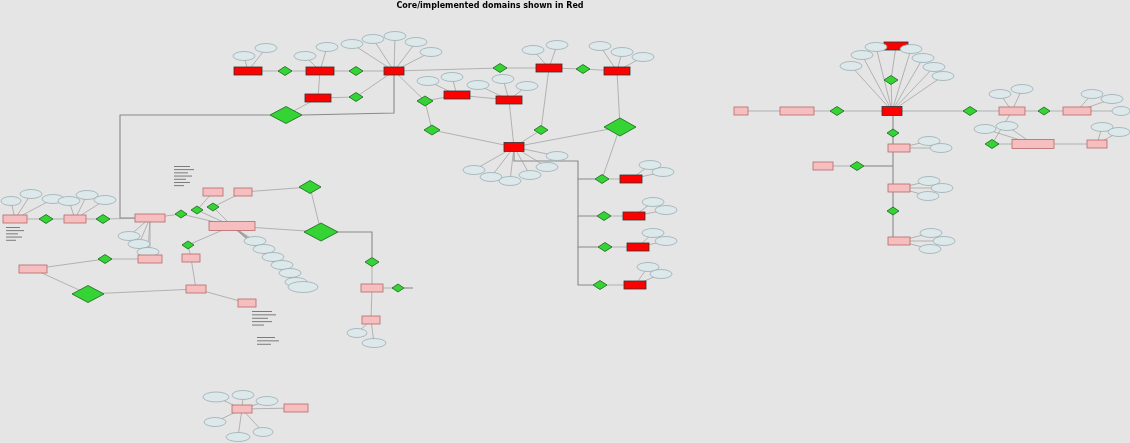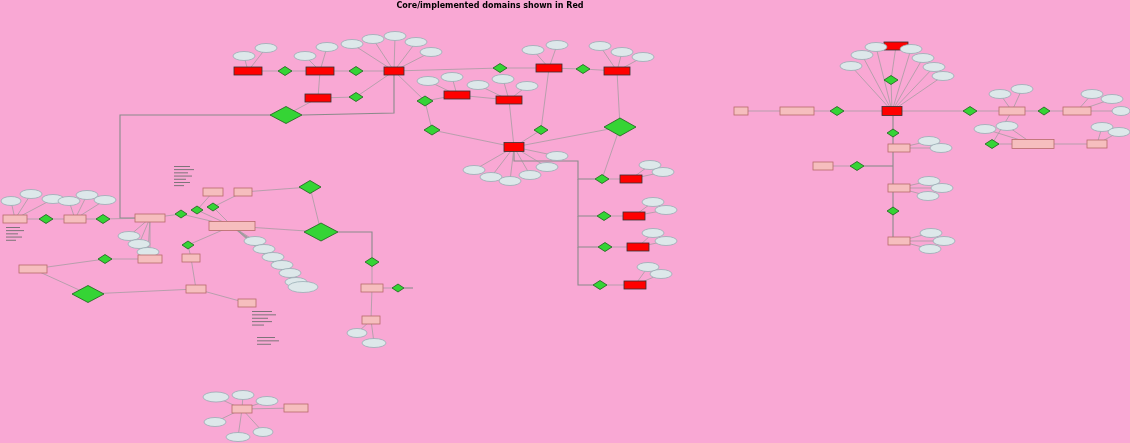--- a/index.html
+++ b/index.html
@@ -1,16 +1,16 @@
 <!DOCTYPE html>
 <html><head>
 <meta charset="utf-8">
 <style>
   html,body{margin:0;padding:0;background:#ffffff}
-  .canvas{position:relative;width:1130px;height:443px;background:#f9a8d4;overflow:hidden;
+  .canvas{position:relative;width:1130px;height:443px;background:#e5e5e5;overflow:hidden;
           font-family:"DejaVu Sans", sans-serif;}
   .title{position:absolute;top:1px;left:0;width:980px;text-align:center;
          font-size:8px;font-weight:bold;color:#000;}
   svg{position:absolute;top:0;left:0;}
   .core{fill:#ff0000;stroke:#333;stroke-width:.8}
   .ent{fill:#f6bebe;stroke:#b76a6a;stroke-width:.8}
   .rel{fill:#35d435;stroke:#1c611c;stroke-width:.8}
   .attr{fill:#dde8ea;stroke:#8fa6ad;stroke-width:.7}
   .edge{stroke:#9b9b9b;stroke-width:.7}
   .bus{stroke:#8a8a8a;stroke-width:1.1;fill:none}

